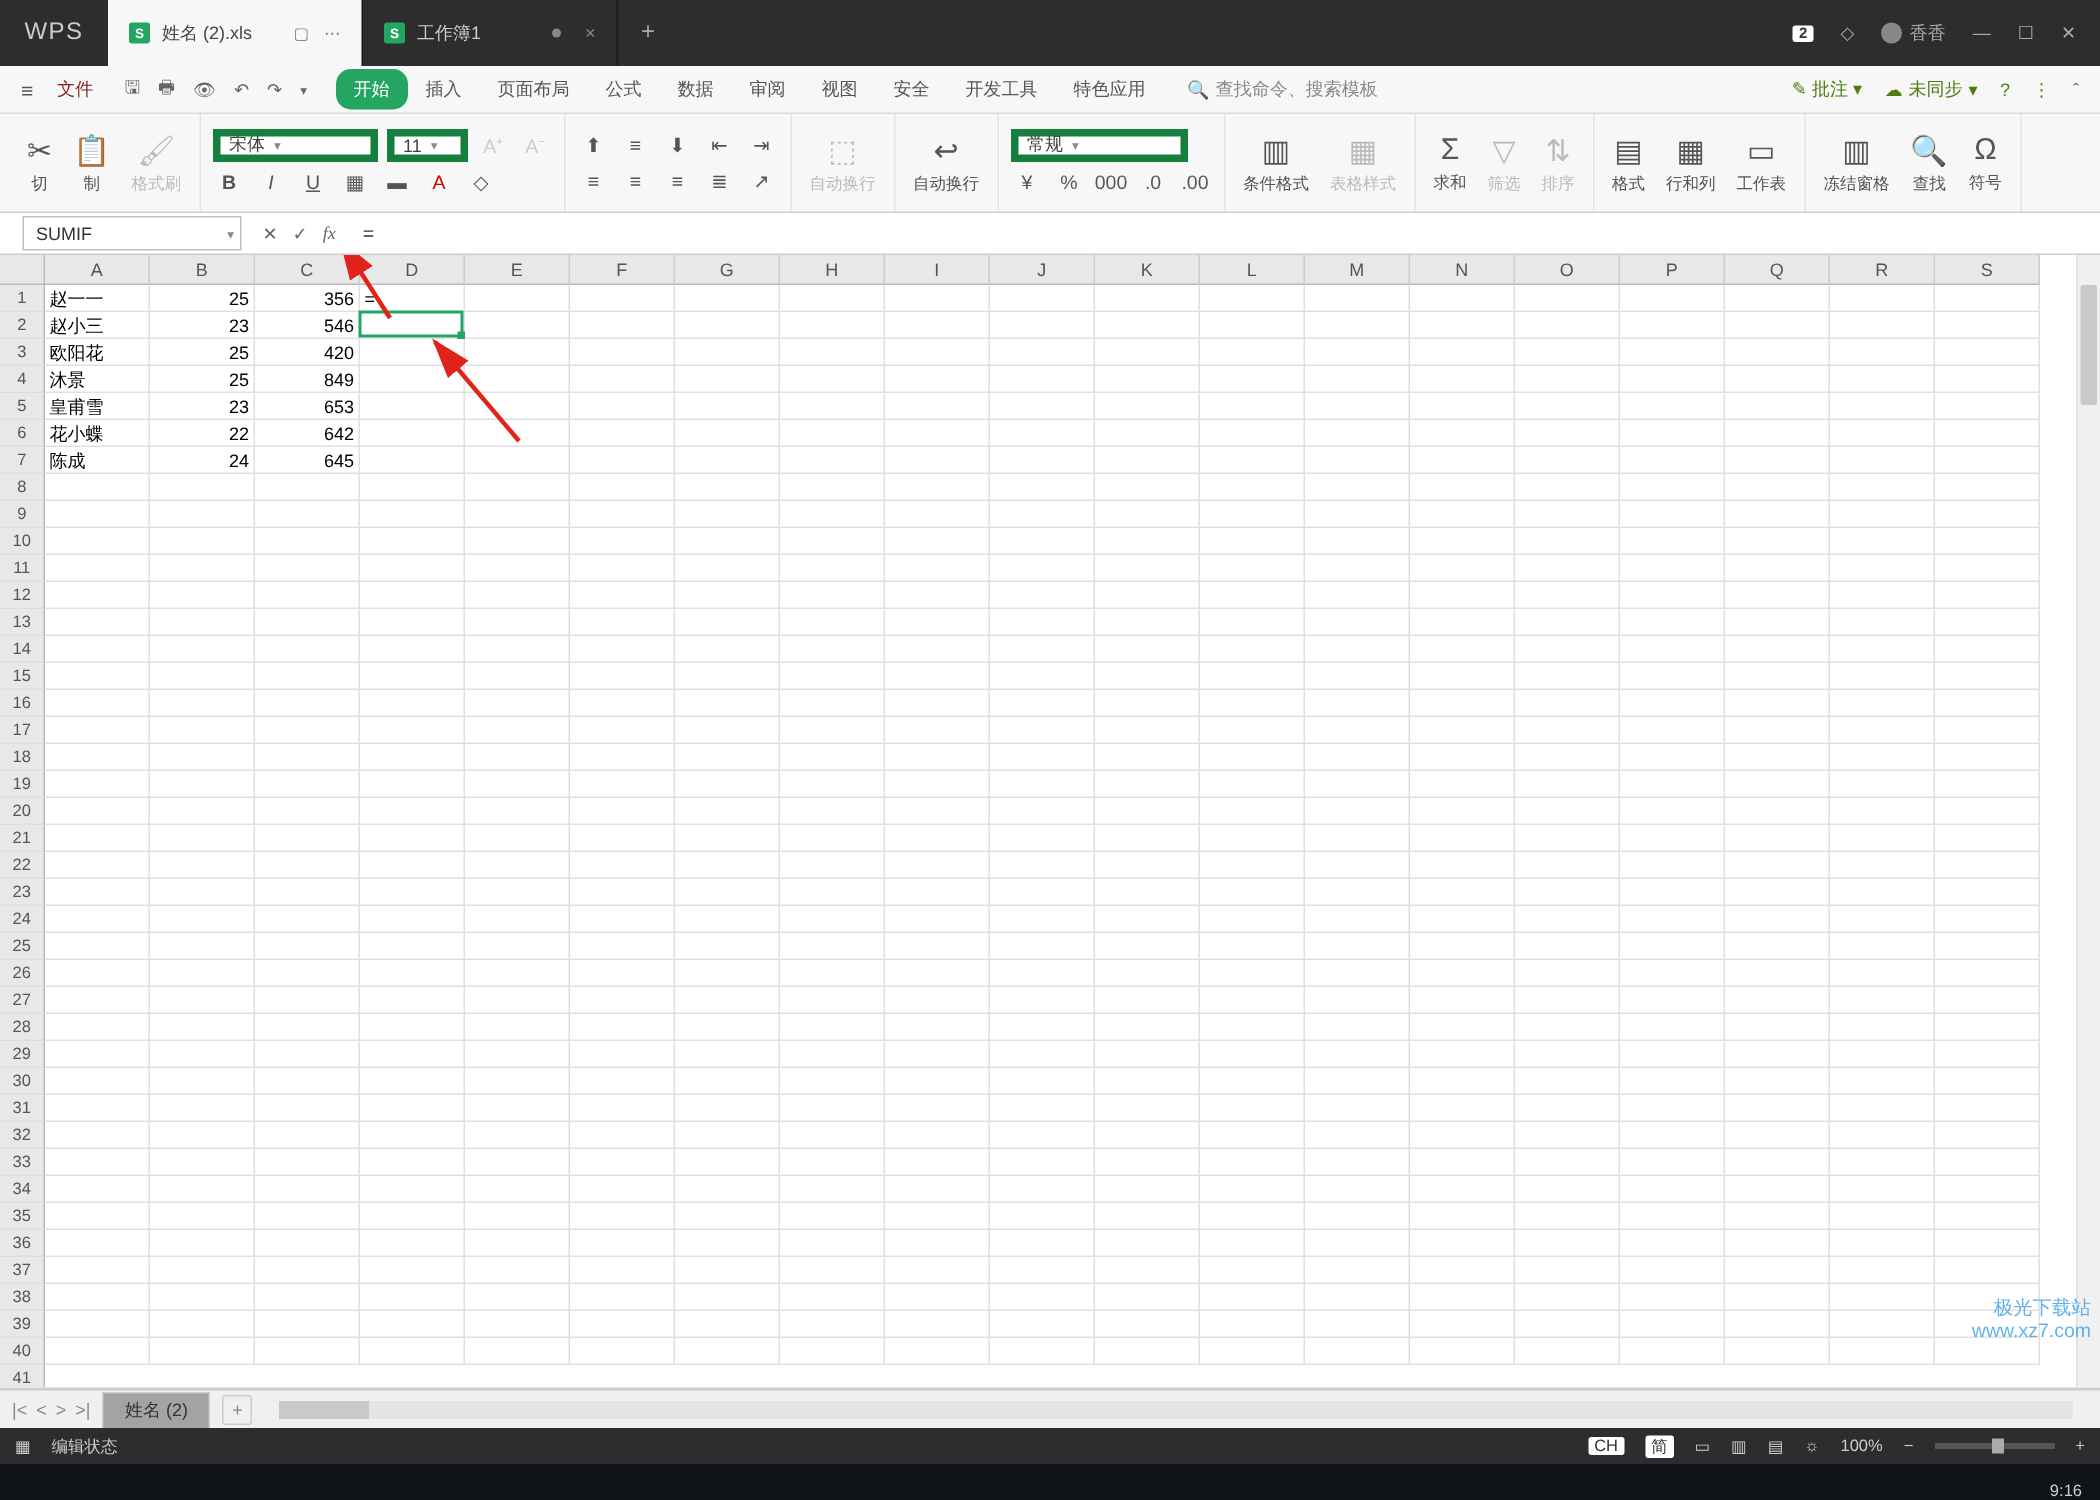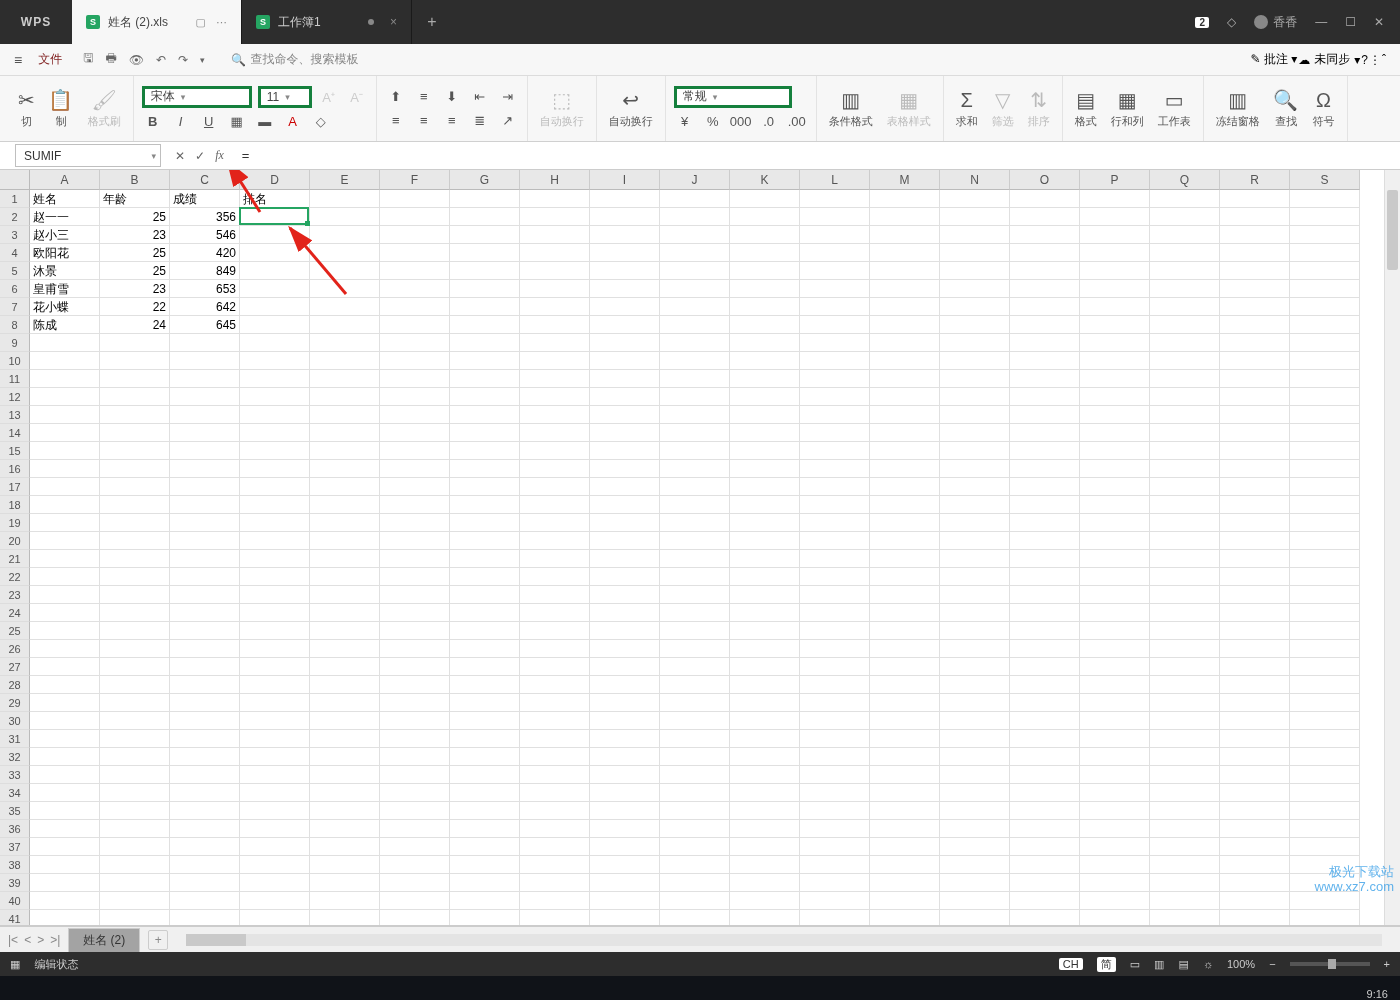--- a/index.html
+++ b/index.html
@@ -1,20 +1,20 @@
 <!DOCTYPE html>
 <html><head>
 <meta charset="utf-8">
 <style>
 * { margin: 0; padding: 0; box-sizing: border-box; font-family: "Microsoft YaHei", Arial, sans-serif; }
 body { background: #f0f0f0; width: 1400px; height: 1000px; overflow: hidden; font-size: 12px; color: #333; }
 
 
 .titlebar { height: 44px; background: #2d2d2d; display: flex; align-items: stretch; color: #ccc; }
-.titlebar .logo { width: 72px; display: flex; align-items: center; justify-content: center; font-weight: bold; font-size: 12px; letter-spacing: 1px; }
+.titlebar .logo { width: 72px; display: flex; align-items: center; justify-content: center; font-weight: normal; font-size: 16px; letter-spacing: 1px; }
 .titlebar .tab { display: flex; align-items: center; padding: 0 14px; gap: 8px; position: relative; min-width: 170px; border-right: 1px solid #1a1a1a; }
 .titlebar .tab.active { background: #f7f7f7; color: #444; }
 .titlebar .tab .doc-icon { width: 14px; height: 14px; background: #25a562; border-radius: 2px; display: inline-flex; align-items: center; justify-content: center; color: #fff; font-size: 9px; font-weight: bold; }
 .titlebar .tab .dot { width: 6px; height: 6px; border-radius: 50%; background: #888; margin-left: auto; }
 .titlebar .tab .close { margin-left: 8px; color: #888; font-size: 12px; }
 .titlebar .tab .mini-icons { display:flex; gap:10px; margin-left:auto; }
 .titlebar .tab .mini-icons span { color:#888; font-size:11px; }
 .titlebar .newtab { width: 40px; display: flex; align-items: center; justify-content: center; font-size: 16px; color: #aaa; }
 .titlebar .spacer { flex: 1; }
 .titlebar .winbtns { display: flex; align-items: center; gap: 18px; padding: 0 16px; color: #aaa; font-size: 12px; }
@@ -25,34 +25,34 @@
 
 .menubar { height: 32px; background: #f7f7f7; border-bottom: 1px solid #dcdcdc; display: flex; align-items: center; padding: 0 8px; gap: 2px; }
 .menubar .ham { font-size: 14px; padding: 4px 6px; color: #555; }
 .menubar .file { padding: 4px 8px; color: #7f1d1d; }
 .menubar .qat { display: flex; gap: 6px; padding: 0 8px; align-items: center; color: #666; }
 .menubar .qat span { padding: 2px 3px; }
 .menubar .mtabs { display: flex; gap: 0; margin-left: 6px; }
 .menubar .mtab { padding: 5px 12px; color: #555; border-radius: 10px; }
 .menubar .mtab.active { background: #25a562; color: #fff; }
 .menubar .search { margin-left: 14px; color: #888; display:flex; align-items:center; gap:4px; }
-.menubar .right { margin-left: auto; display: flex; gap: 1px; align-items: center; color: #000000; padding-right: 6px; justify-content: space-between; }
+.menubar .right { margin-left: auto; display: flex; gap: 15px; align-items: center; color: #4d7c0f; padding-right: 6px; justify-content: space-between; }
 .menubar .right .sync { display:flex; align-items:center; gap:4px; }
 
 
 .ribbon { height: 66px; background: #f7f7f7; border-bottom: 1px solid #d0d0d0; display: flex; align-items: center; padding: 0 6px; }
 .rgroup { display: flex; flex-direction: column; justify-content: center; height: 100%; padding: 0 8px; border-right: 1px solid #e3e3e3; gap: 4px; }
 .rgroup .row { display: flex; align-items: center; gap: 6px; }
 .bigbtn { display:flex; flex-direction:column; align-items:center; gap:2px; padding: 2px 4px; color:#555; }
 .bigbtn.dis { color:#bbb; }
 .bigbtn .ico { font-size: 20px; }
 .bigbtn .t { font-size: 11px; }
 .ibtn { width: 22px; height: 20px; display: inline-flex; align-items: center; justify-content: center; color: #555; border-radius: 2px; font-size: 13px; }
 .ibtn.dis { color:#ccc; }
-.sel { height: 22px; border: 3px solid #15803d; background: #fff; display: flex; align-items: center; padding: 0 6px; font-size: 12px; color: #444; }
+.sel { height: 22px; border: 5px solid #15803d; background: #fff; display: flex; align-items: center; padding: 0 6px; font-size: 12px; color: #444; }
 .sel .dd { margin-left: 6px; color: #888; font-size: 9px; }
 .fontname { width: 110px; }
 .fontsize { width: 54px; }
 .numfmt { width: 118px; }
 
 
 .fbar { height: 28px; background: #fff; border-bottom: 1px solid #ccc; display: flex; align-items: stretch; padding-left: 11px; }
 .namebox { width: 146px; border: 1px solid #bfbfbf; margin: 2px 4px; display: flex; align-items: center; padding: 0 8px; background: #fff; position: relative; }
 .namebox .dd { position:absolute; right:4px; color:#888; font-size:9px; }
 .fbar .fbtns { display: flex; align-items: center; gap: 10px; padding: 0 10px; color: #666; }
@@ -135,20 +135,32 @@
 <div class="menubar">
   <span class="ham">≡</span>
   <span class="file">文件</span>
   <div class="qat">
     <span>🖫</span>
     <span>🖶</span>
     <span>👁</span>
     <span>↶</span>
     <span>↷</span>
     <span style="font-size:9px;">▾</span>
+  </div>
+  <div class="mtabs">
+    <span class="mtab active">开始</span>
+    <span class="mtab">插入</span>
+    <span class="mtab">页面布局</span>
+    <span class="mtab">公式</span>
+    <span class="mtab">数据</span>
+    <span class="mtab">审阅</span>
+    <span class="mtab">视图</span>
+    <span class="mtab">安全</span>
+    <span class="mtab">开发工具</span>
+    <span class="mtab">特色应用</span>
   </div>
   <div class="search">
     <span>🔍</span>
     <span>查找命令、搜索模板</span>
   </div>
   <div class="right">
     <span>✎ <span>批注</span> ▾</span>
     <span class="sync">☁ <span>未同步</span> ▾</span>
     <span>?</span>
     <span>⋮</span>
@@ -383,41 +395,20 @@
       <div>35</div>
       <div>36</div>
       <div>37</div>
       <div>38</div>
       <div>39</div>
       <div>40</div>
       <div>41</div>
     </div>
   <div class="cells" id="cells">
       <div class="cellrow">
-        <div class="cell">姓名</div>
-        <div class="cell">年龄</div>
-        <div class="cell">成绩</div>
-        <div class="cell">排名</div>
-        <div class="cell"></div>
-        <div class="cell"></div>
-        <div class="cell"></div>
-        <div class="cell"></div>
-        <div class="cell"></div>
-        <div class="cell"></div>
-        <div class="cell"></div>
-        <div class="cell"></div>
-        <div class="cell"></div>
-        <div class="cell"></div>
-        <div class="cell"></div>
-        <div class="cell"></div>
-        <div class="cell"></div>
-        <div class="cell"></div>
-        <div class="cell"></div>
-      </div>
-      <div class="cellrow">
         <div class="cell">赵一一</div>
         <div class="cell r">25</div>
         <div class="cell r">356</div>
         <div class="cell">=</div>
         <div class="cell"></div>
         <div class="cell"></div>
         <div class="cell"></div>
         <div class="cell"></div>
         <div class="cell"></div>
         <div class="cell"></div>

